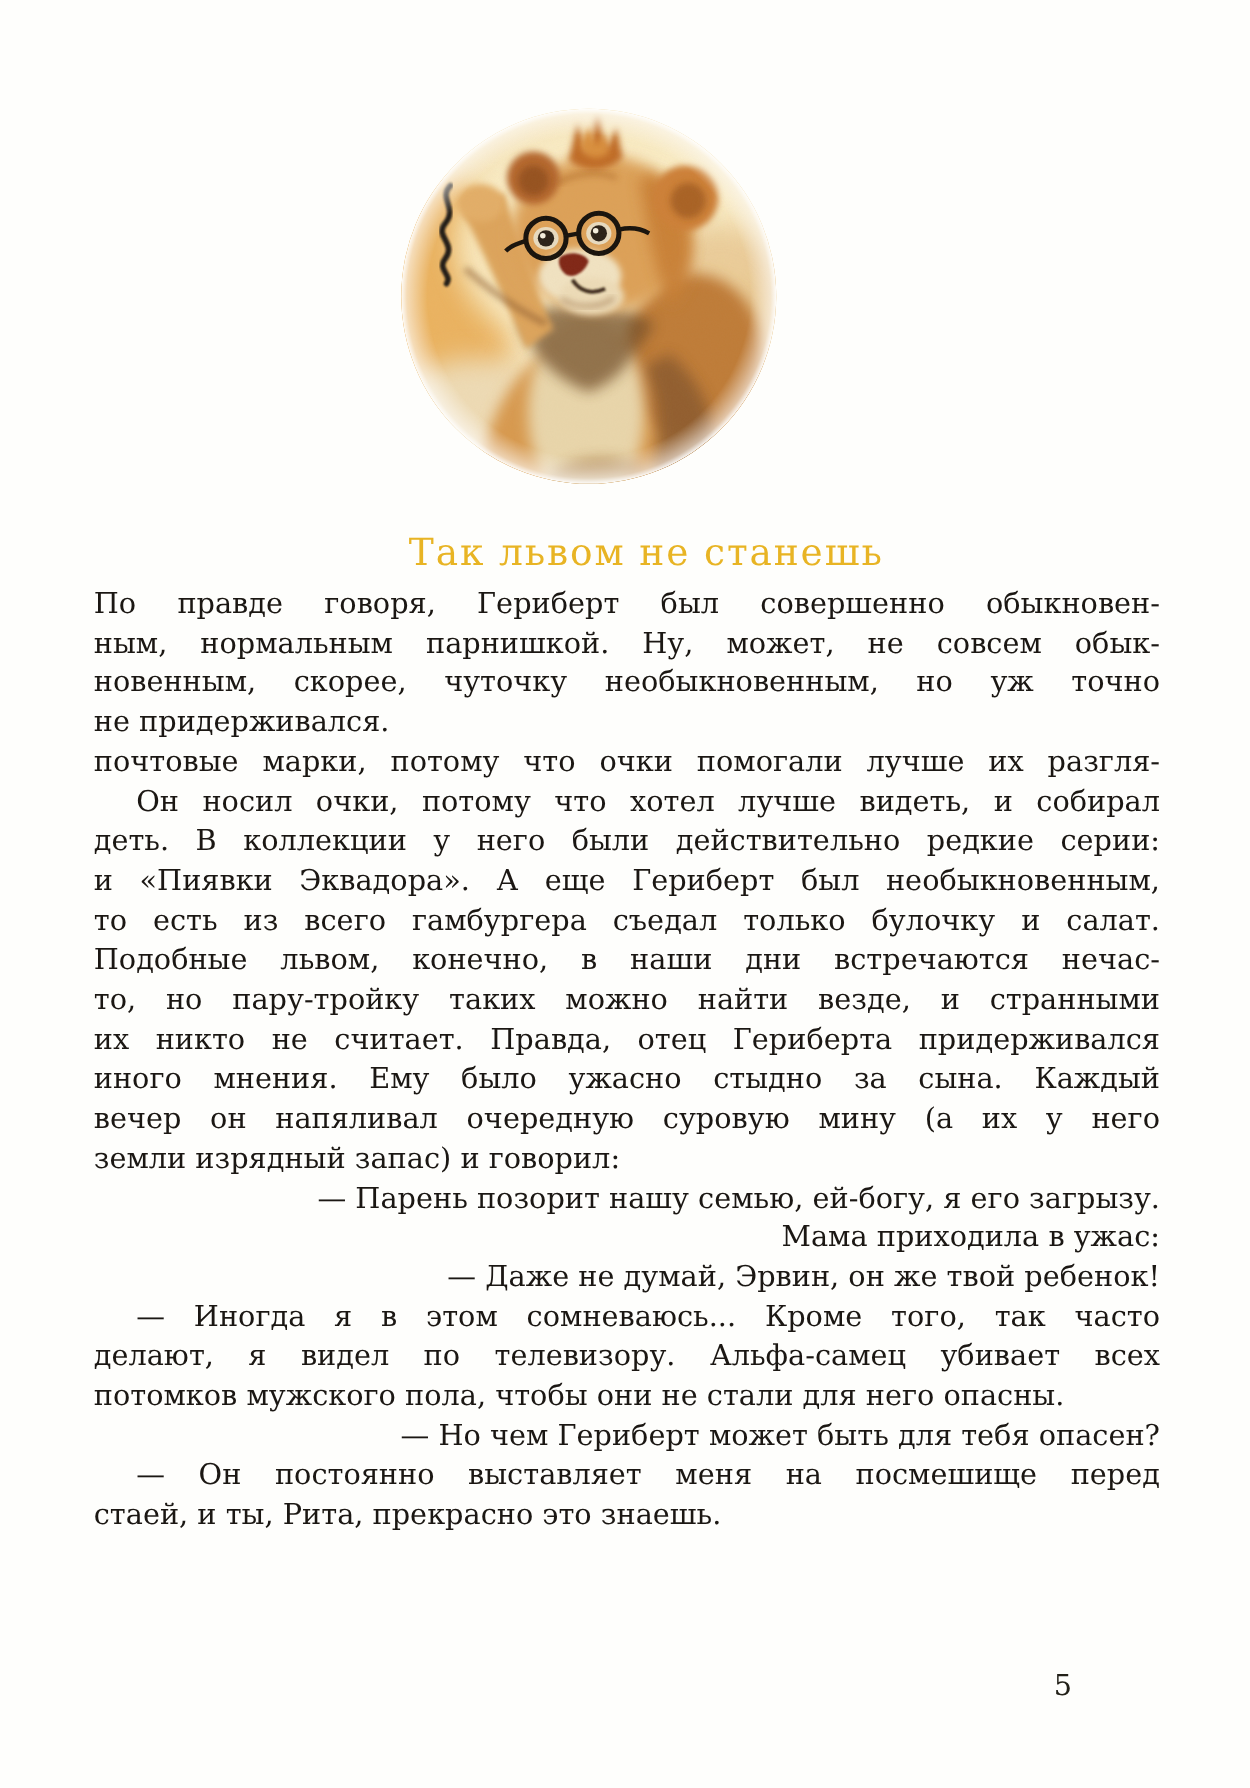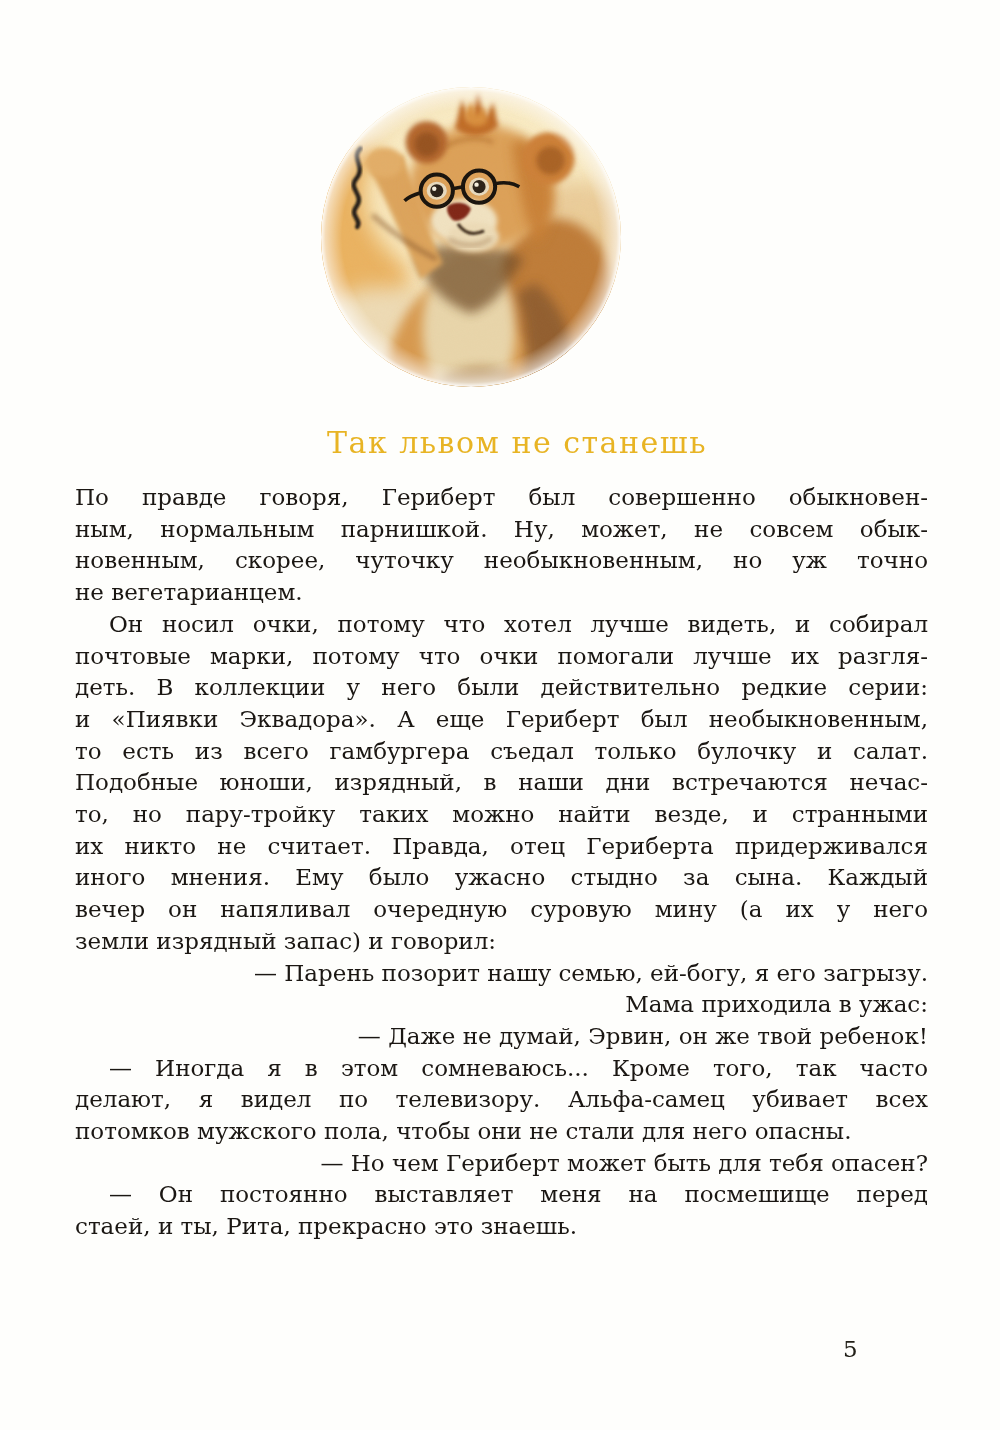--- a/index.html
+++ b/index.html
@@ -15,21 +15,21 @@
   .illustration{
     position:absolute;left:320px;top:86px;width:302px;height:302px;
   }
   .title{
     position:absolute;top:408px;left:0;width:100%;
     text-align:center;margin:17px;
     font-size:30px;font-weight:normal;letter-spacing:1.5px;
     font-family:"DejaVu Serif", serif;
   }
   .text-block{
-    position:absolute;left:75px;top:482px;width:853px;
+    position:absolute;left:75px;top:468px;width:853px;
     font-size:23px;line-height:31.7px;color:#1b1713;
   }
   .line{text-align:left;}
   .line.j{text-align:justify;text-align-last:justify;}
   .line.ind{text-indent:34px;text-align:right;}
   .pagenum{
     position:absolute;left:843px;top:1336px;
     font-size:23px;color:#222018;
   }
 </style>
@@ -138,27 +138,27 @@
       </g>
     </svg>
   </div>
 
   <h1 class="title" style="color: rgb(232, 180, 36);">Так львом не станешь</h1>
 
   <div class="text-block" id="paras">
       <div class="line j">По правде говоря, Гериберт был совершенно обыкновен-</div>
       <div class="line j">ным, нормальным парнишкой. Ну, может, не совсем обык-</div>
       <div class="line j">новенным, скорее, чуточку необыкновенным, но уж точно</div>
-      <div class="line">не вегетарианцем.</div>
+      <div class="line">не придерживался.</div>
+      <div class="line j">почтовые марки, потому что очки помогали лучше их разгля-</div>
       <div class="line j ind">Он носил очки, потому что хотел лучше видеть, и собирал</div>
-      <div class="line j">почтовые марки, потому что очки помогали лучше их разгля-</div>
       <div class="line j">деть. В коллекции у него были действительно редкие серии:</div>
       <div class="line j">и «Пиявки Эквадора». А еще Гериберт был необыкновенным,</div>
       <div class="line j">то есть из всего гамбургера съедал только булочку и салат.</div>
-      <div class="line j">Подобные юноши, изрядный, в наши дни встречаются нечас-</div>
+      <div class="line j">Подобные львом, конечно, в наши дни встречаются нечас-</div>
       <div class="line j">то, но пару-тройку таких можно найти везде, и странными</div>
       <div class="line j">их никто не считает. Правда, отец Гериберта придерживался</div>
       <div class="line j">иного мнения. Ему было ужасно стыдно за сына. Каждый</div>
       <div class="line j">вечер он напяливал очередную суровую мину (а их у него</div>
       <div class="line">земли изрядный запас) и говорил:</div>
       <div class="line ind">— Парень позорит нашу семью, ей-богу, я его загрызу.</div>
       <div class="line ind">Мама приходила в ужас:</div>
       <div class="line ind">— Даже не думай, Эрвин, он же твой ребенок!</div>
       <div class="line j ind">— Иногда я в этом сомневаюсь... Кроме того, так часто</div>
       <div class="line j">делают, я видел по телевизору. Альфа-самец убивает всех</div>

